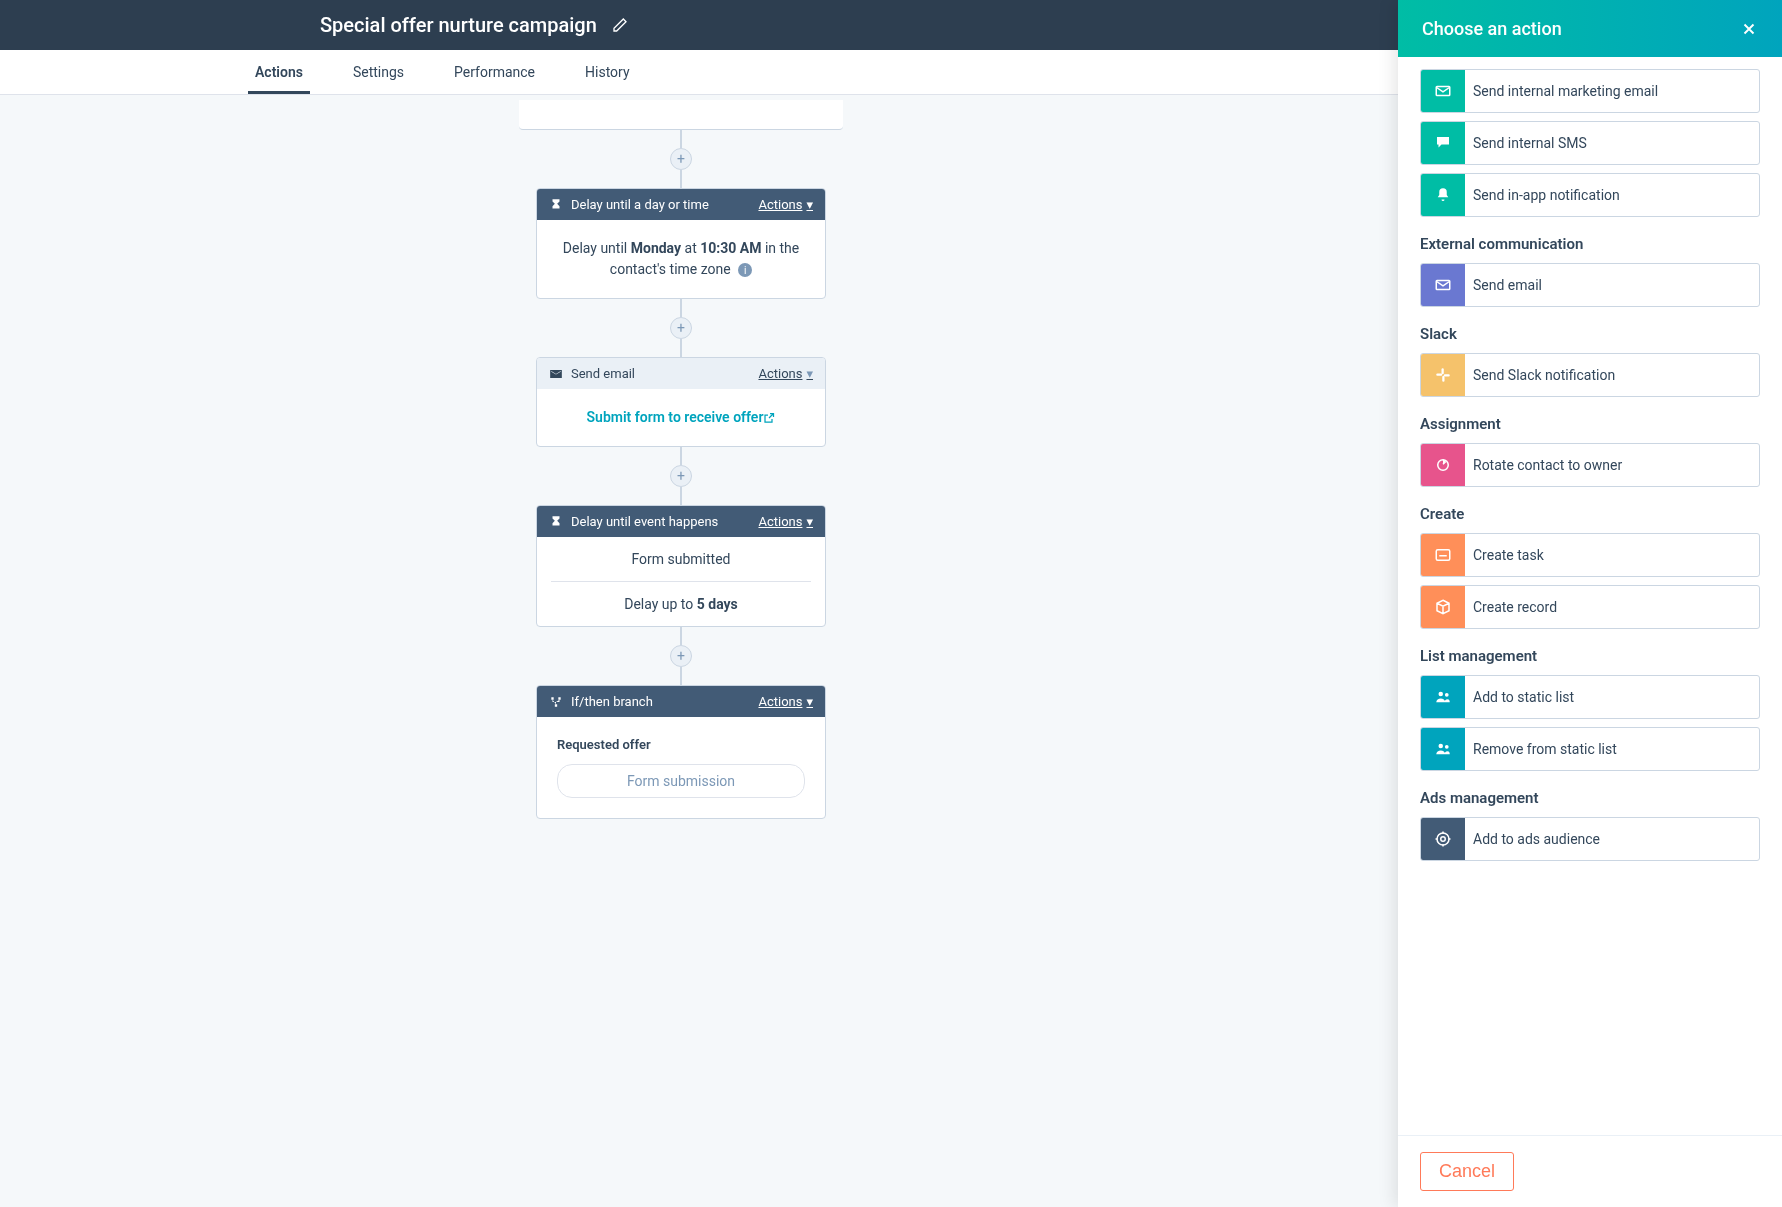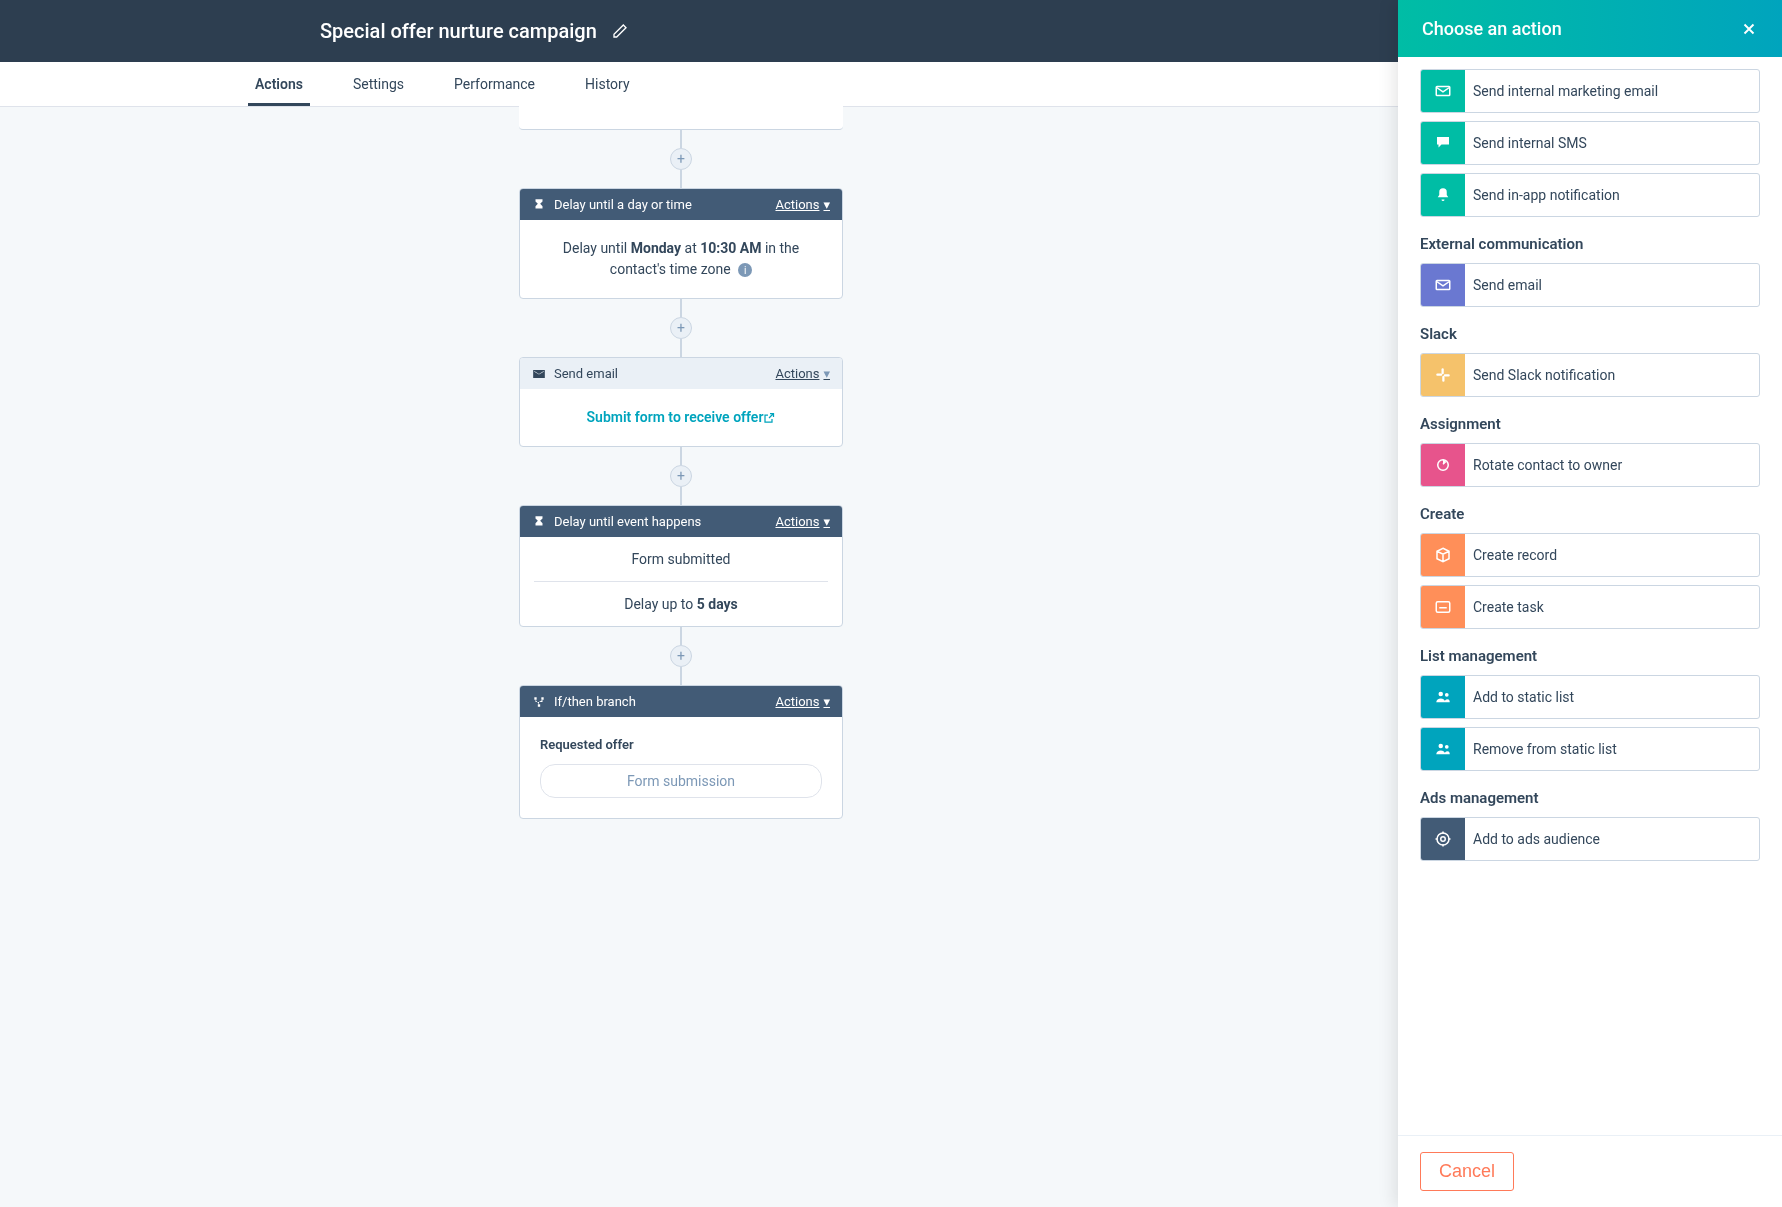--- a/index.html
+++ b/index.html
@@ -1,29 +1,29 @@
 <!DOCTYPE html>
 <html><head>
 <meta charset="utf-8">
 <style>
 * { margin: 0; padding: 0; box-sizing: border-box; }
 body { font-family: -apple-system, BlinkMacSystemFont, "Segoe UI", Roboto, sans-serif; background: #f5f8fa; color: #33475b; overflow: hidden; }
 
-.header { background: #2d3e50; height: 62px; display: flex; align-items: center; padding: 0 20px; }
+.header { background: #2d3e50; height: 50px; display: flex; align-items: center; padding: 0 20px; }
 .header-title { color: #fff; font-size: 20px; font-weight: 500; margin-left: 300px; display: flex; align-items: center; gap: 15px; }
 .edit-icon { width: 16px; height: 16px; cursor: pointer; }
 
 .tabs { background: #fff; border-bottom: 1px solid #dfe3eb; display: flex; padding: 0 230px; height: 45px; align-items: stretch; }
 .tab { padding: 0 25px; display: flex; align-items: center; color: #33475b; font-size: 14px; cursor: pointer; position: relative; }
 .tab.active { font-weight: 600; }
 .tab.active::after { content: ''; position: absolute; bottom: 0; left: 18px; right: 18px; height: 3px; background: #33475b; }
 
 .canvas { position: absolute; top: 95px; left: 0; right: 420px; bottom: 0; overflow: hidden; display: flex; flex-direction: column; align-items: center; padding-top: 5px; }
 
-.card { width: 324px; background: #fff; border: 1px solid #cbd6e2; border-radius: 4px; overflow: hidden; }
+.card { width: 290px; background: #fff; border: 1px solid #cbd6e2; border-radius: 4px; overflow: hidden; }
 .card-partial { width: 324px; background: #fff; border: 1px solid #cbd6e2; border-left: none; border-right: none; border-top: none; border-radius: 0 0 4px 4px; height: 30px; }
 .card-header { background: #425b76; color: #fff; padding: 8px 12px; display: flex; align-items: center; justify-content: space-between; font-size: 13px; }
 .card-header-light { background: #eaf0f6; color: #33475b; padding: 8px 12px; display: flex; align-items: center; justify-content: space-between; font-size: 13px; }
 .card-header-left { display: flex; align-items: center; gap: 8px; }
 .card-actions { display: flex; align-items: center; gap: 4px; text-decoration: underline; cursor: pointer; font-size: 13px; }
 .card-body { padding: 18px 20px; text-align: center; font-size: 14px; color: #33475b; line-height: 1.5; }
 .card-body-link { color: #00a4bd; font-weight: 600; display: flex; align-items: center; justify-content: center; }
 .card-body-section { padding: 14px 20px; text-align: center; font-size: 14px; border-bottom: 1px solid #dfe3eb; }
 .card-body-section:last-child { border-bottom: none; }
 .card-body-inner { padding: 20px; }
@@ -266,33 +266,33 @@
             <circle cx="12" cy="12" r="7"></circle>
             <path d="M12 5l3 3-3 3" fill="#fff"></path>
           </svg>
         </div>
         <div class="action-label">Rotate contact to owner</div>
       </div>
       <div class="section-label">Create</div>
       <div class="action-item">
         <div class="action-icon ic-orange">
           <svg width="18" height="18" viewBox="0 0 24 24" fill="none" stroke="#fff" stroke-width="2">
-            <path d="M12 3l8 4v10l-8 4-8-4V7l8-4zM4 7l8 4 8-4M12 11v10"></path>
-          </svg>
-        </div>
-        <div class="action-label">Create record</div>
+            <rect x="3" y="5" width="18" height="14" rx="2"></rect>
+            <path d="M7 13h10"></path>
+          </svg>
+        </div>
+        <div class="action-label">Create task</div>
       </div>
       <div class="action-item">
         <div class="action-icon ic-orange">
           <svg width="18" height="18" viewBox="0 0 24 24" fill="none" stroke="#fff" stroke-width="2">
-            <rect x="3" y="5" width="18" height="14" rx="2"></rect>
-            <path d="M7 13h10"></path>
-          </svg>
-        </div>
-        <div class="action-label">Create task</div>
+            <path d="M12 3l8 4v10l-8 4-8-4V7l8-4zM4 7l8 4 8-4M12 11v10"></path>
+          </svg>
+        </div>
+        <div class="action-label">Create record</div>
       </div>
       <div class="section-label">List management</div>
       <div class="action-item">
         <div class="action-icon ic-cyan">
           <svg width="18" height="18" viewBox="0 0 24 24" fill="#fff">
             <circle cx="9" cy="8" r="3"></circle>
             <circle cx="17" cy="9" r="2.5"></circle>
             <path d="M3 19c0-3 3-5 6-5s6 2 6 5M14 19c0-2 1.5-4 4-4s3 2 3 4"></path>
           </svg>
         </div>

